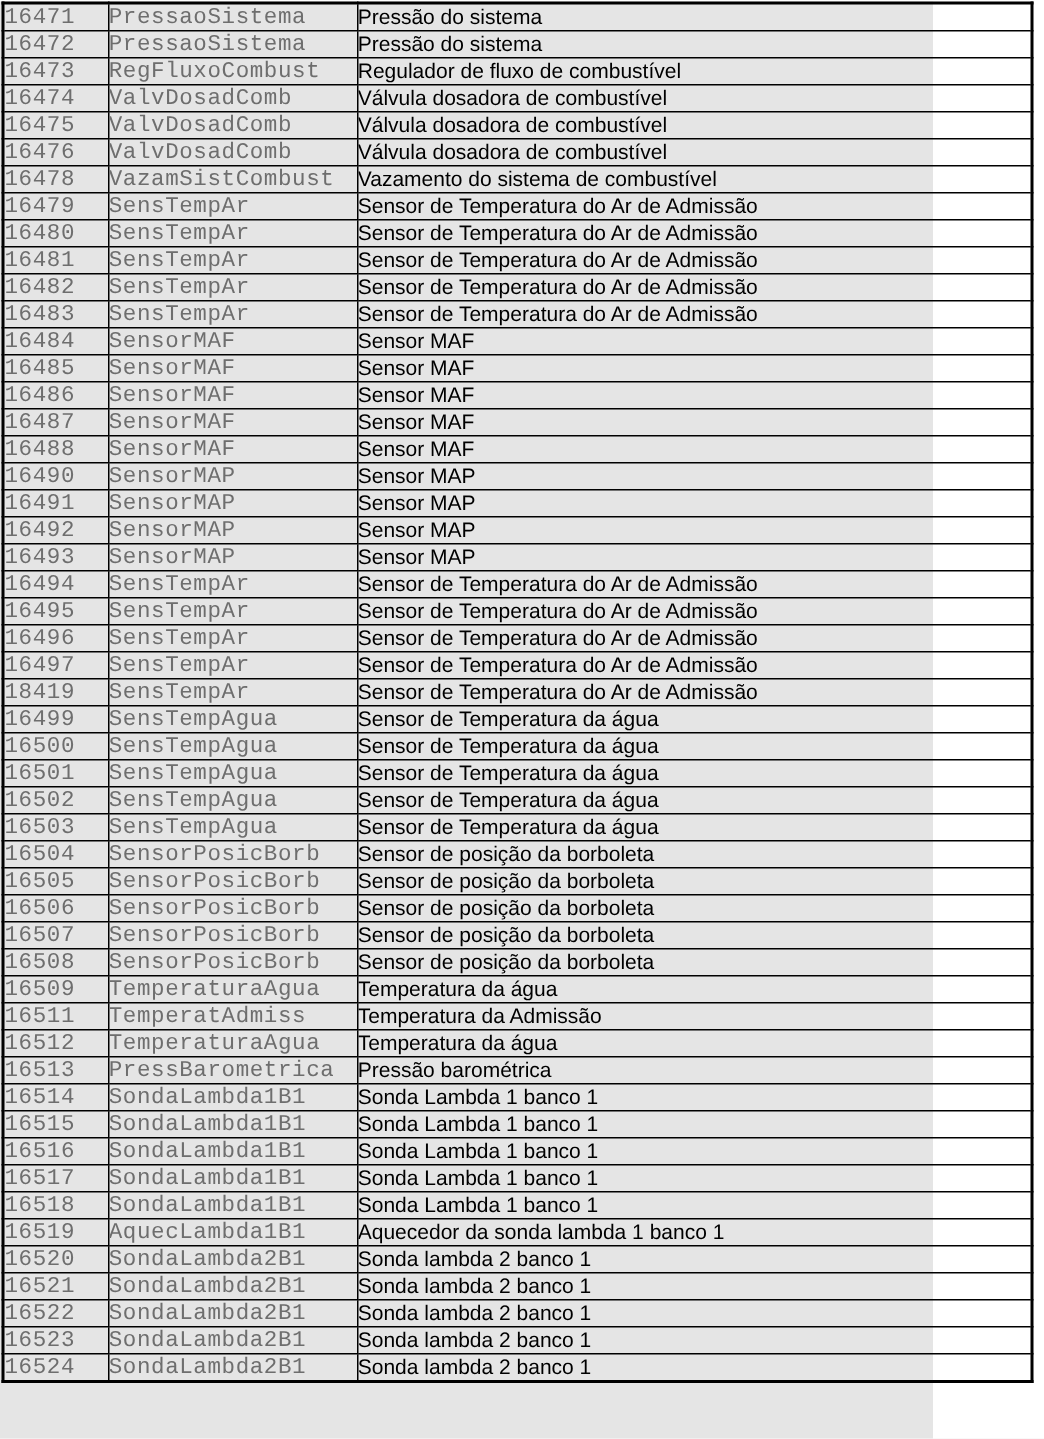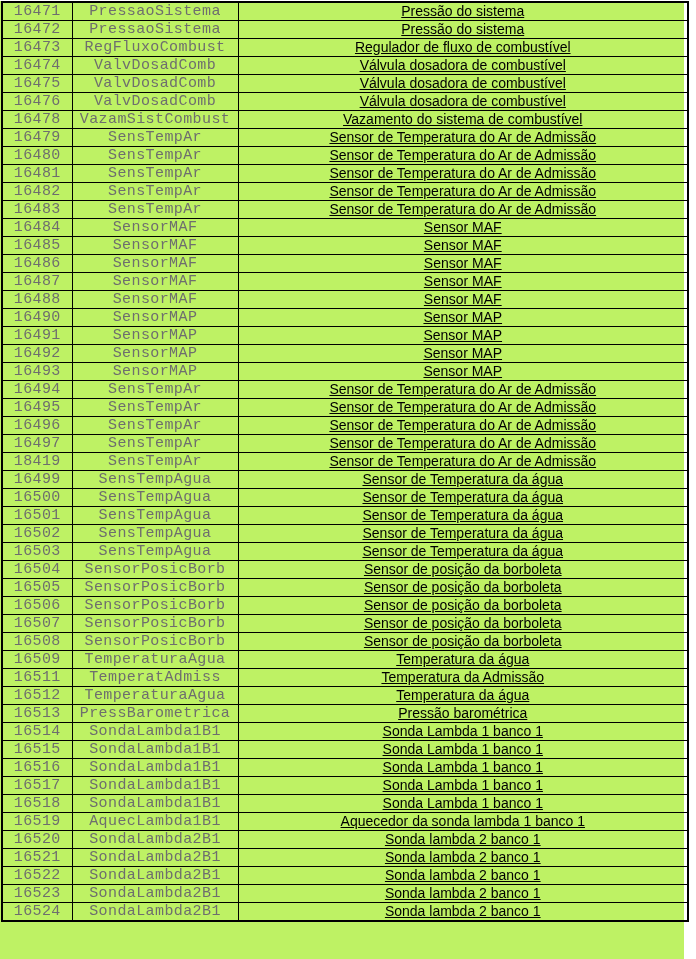--- a/index.html
+++ b/index.html
@@ -6,24 +6,23 @@
   html, body {
     margin: 0;
     padding: 0;
     background: #ffffff;
     width: 696px;
     height: 959px;
     font-family: "Liberation Sans", sans-serif;
     overflow: hidden;
   }
   .page {
-    width: 684px;
+    width: 622px;
     height: 959px;
-    background: #bef264;
-    text-align: center;
+    background: #e5e5e5;
   }
   table.dtc-table {
     border-collapse: collapse;
     table-layout: fixed;
     width: 688px;
     margin: 1px 0 0 1px;
     border: 2px solid #000000;
   }
   table.dtc-table td {
     border: 1px solid #000000;
@@ -48,21 +47,20 @@
     font-family: "Liberation Mono", "DejaVu Sans Mono", monospace;
     font-size: 15px;
     letter-spacing: 0.4px;
     color: #6e6e6e;
     margin-top: 47px;
   }
   td.col-desc {
     padding-left: 7px;
     font-size: 14px;
     color: #000000;
-    text-decoration: underline;
   }
 </style>
 </head>
 <body>
 
 <div class="page">
   <table class="dtc-table">
     <tbody>
         <tr>
     <td class="col-id">16471</td>

